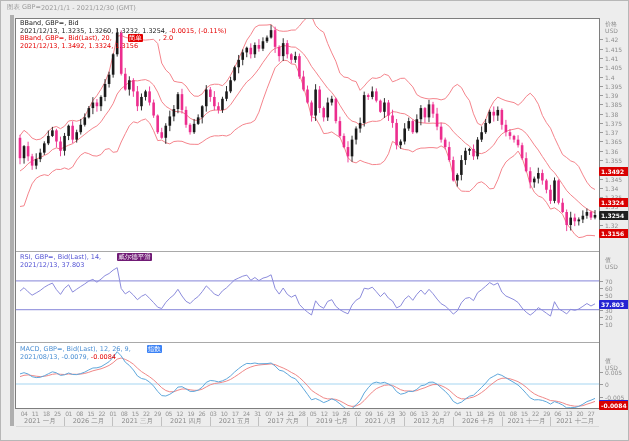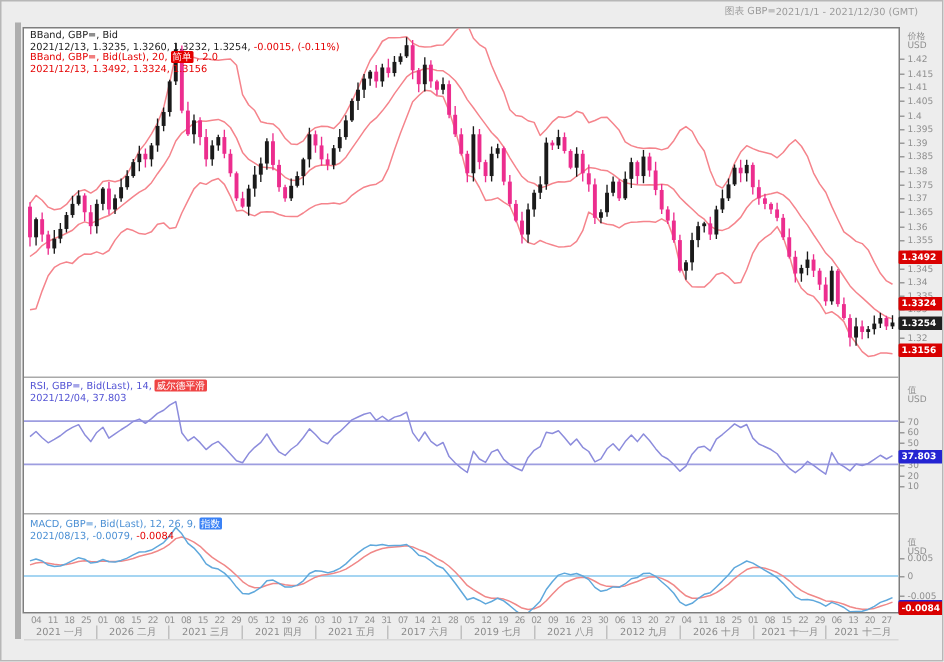--- a/index.html
+++ b/index.html
@@ -1,33 +1,33 @@
 <!DOCTYPE html>
 <html><head>
 <meta charset="utf-8">
 <style>
   html,body{margin:0;padding:0}
   body{width:629px;height:441px;position:relative;background:#ededed;overflow:hidden;
        font-family:"DejaVu Sans","Liberation Sans",sans-serif;border:1px solid #b7b7b7;box-sizing:border-box}
-  .titlebar{position:absolute;left:0;top:0;right:0;height:13px;display:flex;justify-content:flex-end;
+  .titlebar{position:absolute;left:0;top:0;right:0;height:13px;display:flex;justify-content:flex-start;
             align-items:center;padding:0 16px 0 6px;font-size:6.5px;color:#9b9b9b}
   .left-strip{position:absolute;left:9px;top:14px;width:4px;height:411px;background:#aeaeae}
   .frame{position:absolute;left:14px;top:17px;width:585px;height:391px;background:#fff;
          border:1px solid #7e7e7e;box-sizing:border-box}
   .frame svg{display:block}
   .divider{height:1px;background:#a9a9a9}
   .legend{position:absolute;font-size:6.5px;line-height:7.6px;white-space:nowrap;pointer-events:none}
   .legend-main{left:4px;top:1px;color:#1b1b1b}
   .legend-rsi{left:4px;top:235px;color:#5252d4}
   .legend-macd{left:4px;top:327px;color:#4a8fd4}
   .red{color:#e40000}
   .blue{color:#4a8fd4}
-  .chip{color:#fff;padding:0 1px;margin:0 2px;border-radius:1px}
+  .chip{color:#fff;padding:0 1px;margin:0 16px;border-radius:1px}
   .chip-red{background:#e40000}
-  .chip-purple{background:#ef4444}
+  .chip-purple{background:#701a75}
   .chip-blue{background:#3b82f6}
   #axis-layer{position:absolute;inset:0;pointer-events:none}
   .unit{position:absolute;left:604px;font-size:6px;color:#8f8f8f}
   .tickline{position:absolute;left:599px;width:3px;height:1px;background:#9a9a9a}
   .ticklabel{position:absolute;left:604px;font-size:6px;color:#8f8f8f}
   .badge{position:absolute;left:598px;width:30px;font-size:6px;font-weight:bold;color:#fff;
          padding:1px 0 1px 2px;border-radius:1px;box-sizing:border-box}
   .b-red{background:#d90000}.b-black{background:#1f1f1f}.b-blue{background:#2424d2}
   .xaxis{position:absolute;left:15px;top:409px;width:583px;height:17px}
   .weekrow{position:absolute;top:0;left:0;width:100%;height:7px;font-size:6px;color:#939393}
@@ -361,21 +361,21 @@
     <div class="red">
       <span>BBand, GBP=, Bid(Last), 20,</span><span class="chip chip-red">简单</span><span>, 2.0</span>
     </div>
     <div class="red">2021/12/13, 1.3492, 1.3324, 1.3156</div>
   </div>
 
   <div class="legend legend-rsi">
     <div>
       <span>RSI, GBP=, Bid(Last), 14,</span><span class="chip chip-purple">威尔德平滑</span>
     </div>
-    <div>2021/12/04, 37.803</div>
+    <div>2021/12/13, 37.803</div>
   </div>
 
   <div class="legend legend-macd">
     <div>
       <span>MACD, GBP=, Bid(Last), 12, 26, 9,</span><span class="chip chip-blue">指数</span>
     </div>
     <div>
       <span class="blue">2021/08/13, -0.0079,</span>
       <span class="red">-0.0084</span>
     </div>

